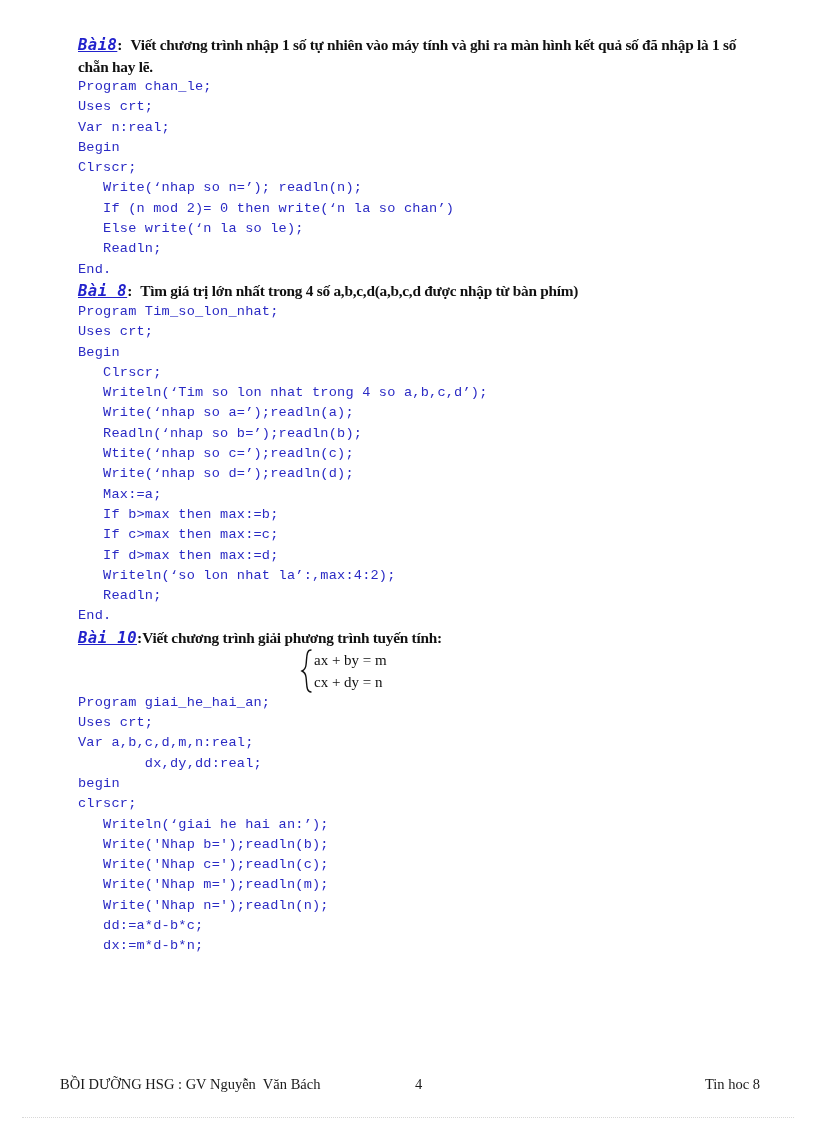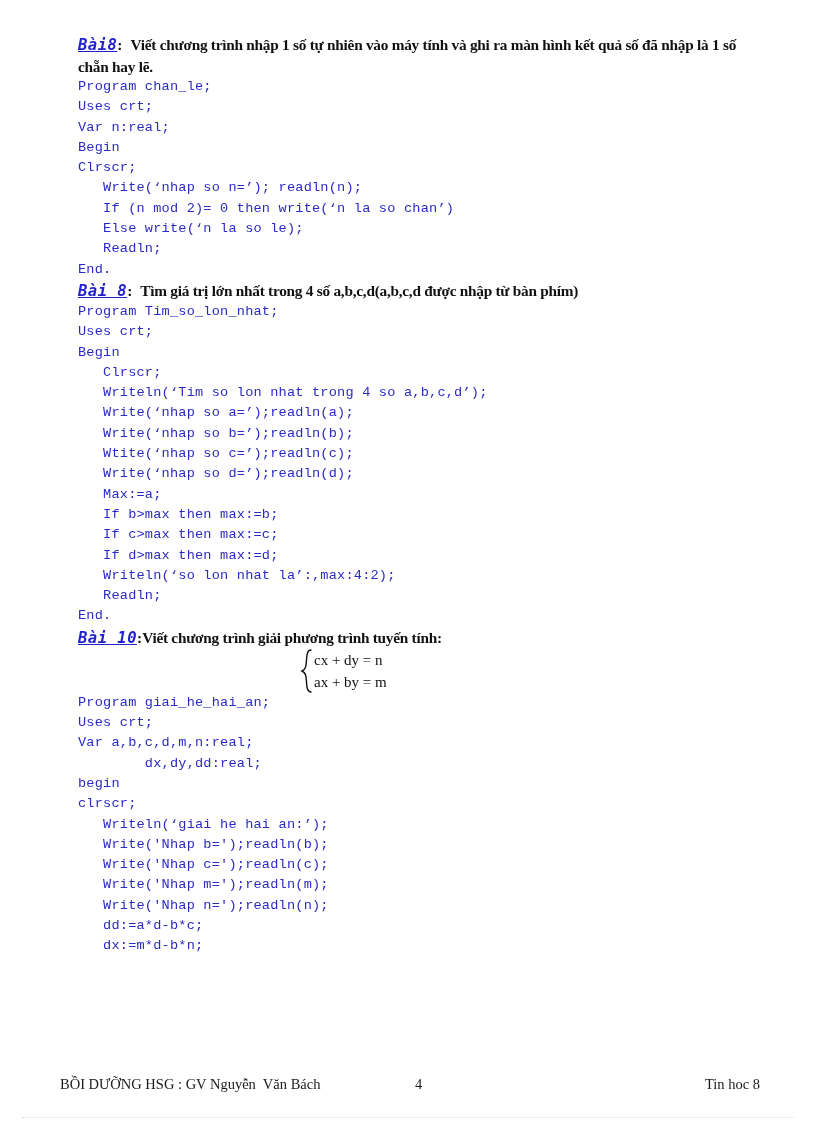--- a/index.html
+++ b/index.html
@@ -164,43 +164,43 @@
     <div class="ex-heading">
       <span class="ex-label">Bài 8</span><span class="ex-colon">:</span>&nbsp;&nbsp;<span class="ex-text">Tìm giá trị lớn nhất trong 4 số a,b,c,d(a,b,c,d được nhập từ bàn phím)</span>
     </div>
 
     <div class="code">Program Tim_so_lon_nhat;</div>
     <div class="code">Uses crt;</div>
     <div class="code">Begin</div>
     <div class="code">   Clrscr;</div>
     <div class="code">   Writeln(‘Tim so lon nhat trong 4 so a,b,c,d’);</div>
     <div class="code">   Write(‘nhap so a=’);readln(a);</div>
-    <div class="code">   Write(‘nhap so b=’);readln(b);</div>
+    <div class="code">   Readln(‘nhap so b=’);readln(b);</div>
     <div class="code">   Wtite(‘nhap so c=’);readln(c);</div>
     <div class="code">   Write(‘nhap so d=’);readln(d);</div>
     <div class="code">   Max:=a;</div>
     <div class="code">   If b&gt;max then max:=b;</div>
     <div class="code">   If c&gt;max then max:=c;</div>
     <div class="code">   If d&gt;max then max:=d;</div>
     <div class="code">   Writeln(‘so lon nhat la’:,max:4:2);</div>
     <div class="code">   Readln;</div>
     <div class="code">End.</div>
 
     <div class="ex-heading">
       <span class="ex-label">Bài 10</span><span class="ex-colon">:</span><span class="ex-text">Viết chương trình giải phương trình tuyến tính:</span>
     </div>
 
     <div class="eq-block">
       <div class="eq-brace">
         <svg width="14" height="44" viewBox="0 0 14 44" xmlns="http://www.w3.org/2000/svg">
           <path d="M11 1 C6 1 7 9 6 16 C5.6 20 4 21 2 22 C4 23 5.6 24 6 28 C7 35 6 43 11 43" fill="none" stroke="#111111" stroke-width="1.4" stroke-linecap="round"></path>
         </svg>
       </div>
+      <div class="eq-line">ax + by = m</div>
       <div class="eq-line">cx + dy = n</div>
-      <div class="eq-line">ax + by = m</div>
     </div>
 
     <div class="code">Program giai_he_hai_an;</div>
     <div class="code">Uses crt;</div>
     <div class="code">Var a,b,c,d,m,n:real;</div>
     <div class="code">        dx,dy,dd:real;</div>
     <div class="code">begin</div>
     <div class="code">clrscr;</div>
     <div class="code">   Writeln(‘giai he hai an:’);</div>
     <div class="code">   Write('Nhap b=');readln(b);</div>

